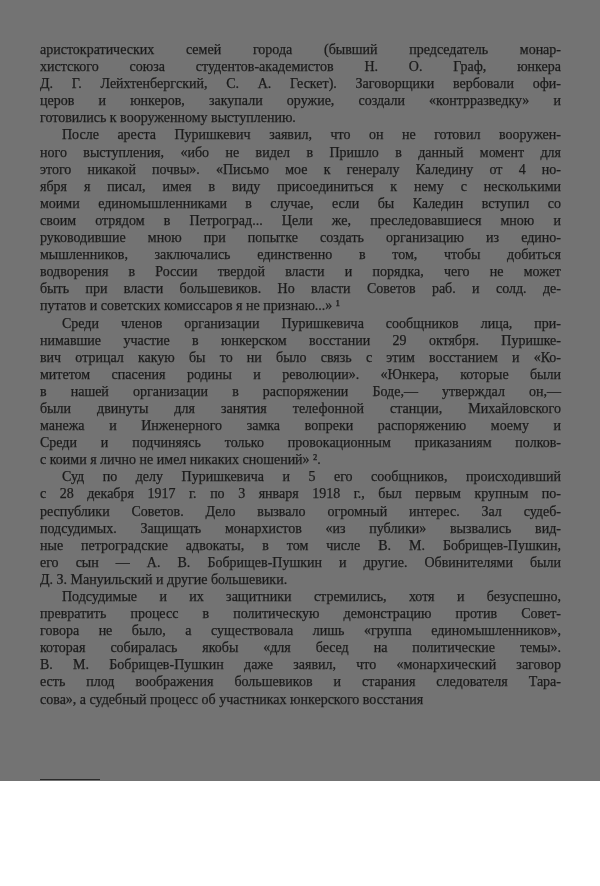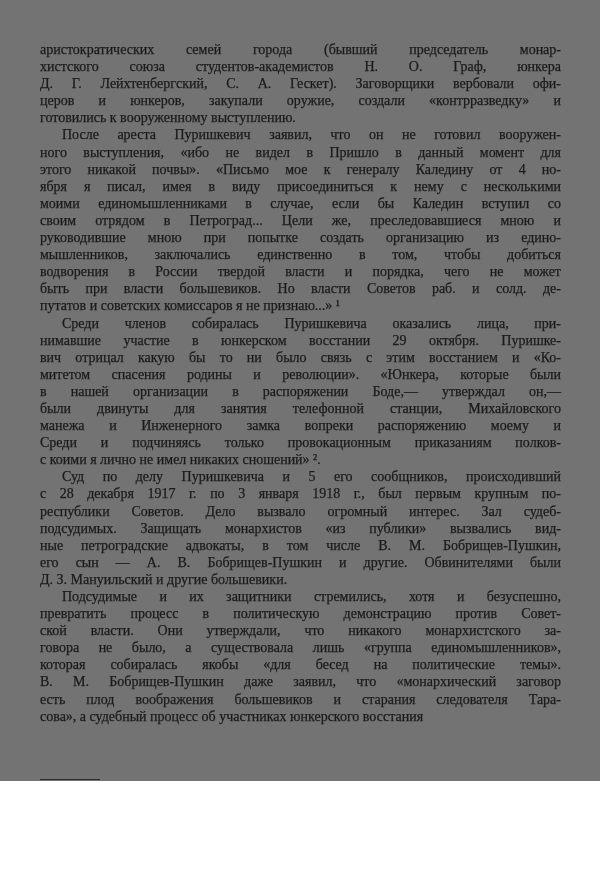--- a/index.html
+++ b/index.html
@@ -91,21 +91,21 @@
         <div class="line">ября я писал, имея в виду присоединиться к нему с несколькими</div>
         <div class="line">моими единомышленниками в случае, если бы Каледин вступил со</div>
         <div class="line">своим отрядом в Петроград... Цели же, преследовавшиеся мною и</div>
         <div class="line">руководившие мною при попытке создать организацию из едино-</div>
         <div class="line">мышленников, заключались единственно в том, чтобы добиться</div>
         <div class="line">водворения в России твердой власти и порядка, чего не может</div>
         <div class="line">быть при власти большевиков. Но власти Советов раб. и солд. де-</div>
         <div class="line last">путатов и советских комиссаров я не признаю...» ¹</div>
       </div>
       <div class="para">
-        <div class="line indent">Среди членов собиралась Пуришкевича оказались лица, при-</div>
+        <div class="line indent">Среди членов организации Пуришкевича сообщников лица, при-</div>
         <div class="line">нимавшие участие в юнкерском восстании 29 октября. Пуришке-</div>
         <div class="line">вич отрицал какую бы то ни было связь с этим восстанием и «Ко-</div>
         <div class="line">митетом спасения родины и революции». «Юнкера, которые были</div>
         <div class="line">в нашей организации в распоряжении Боде,— утверждал он,—</div>
         <div class="line">были двинуты для занятия телефонной станции, Михайловского</div>
         <div class="line">манежа и Инженерного замка вопреки распоряжению моему и</div>
         <div class="line">Среди и подчиняясь только провокационным приказаниям полков-</div>
         <div class="line last">с коими я лично не имел никаких сношений» ².</div>
       </div>
       <div class="para">
@@ -113,21 +113,20 @@
         <div class="line">с 28 декабря 1917 г. по 3 января 1918 г., был первым крупным по-</div>
         <div class="line">республики Советов. Дело вызвало огромный интерес. Зал судеб-</div>
         <div class="line">подсудимых. Защищать монархистов «из публики» вызвались вид-</div>
         <div class="line">ные петроградские адвокаты, в том числе В. М. Бобрищев-Пушкин,</div>
         <div class="line">его сын — А. В. Бобрищев-Пушкин и другие. Обвинителями были</div>
         <div class="line last">Д. З. Мануильский и другие большевики.</div>
       </div>
       <div class="para">
         <div class="line indent">Подсудимые и их защитники стремились, хотя и безуспешно,</div>
         <div class="line">превратить процесс в политическую демонстрацию против Совет-</div>
-        <div class="line">ской власти. Они утверждали, что никакого монархистского за-</div>
         <div class="line">говора не было, а существовала лишь «группа единомышленников»,</div>
         <div class="line">которая собиралась якобы «для бесед на политические темы».</div>
         <div class="line">В. М. Бобрищев-Пушкин даже заявил, что «монархический заговор</div>
         <div class="line">есть плод воображения большевиков и старания следователя Тара-</div>
         <div class="line last">сова», а судебный процесс об участниках юнкерского восстания</div>
       </div>
     </div>
 
   <div class="footnotes">
     <div class="fn-rule"></div>

